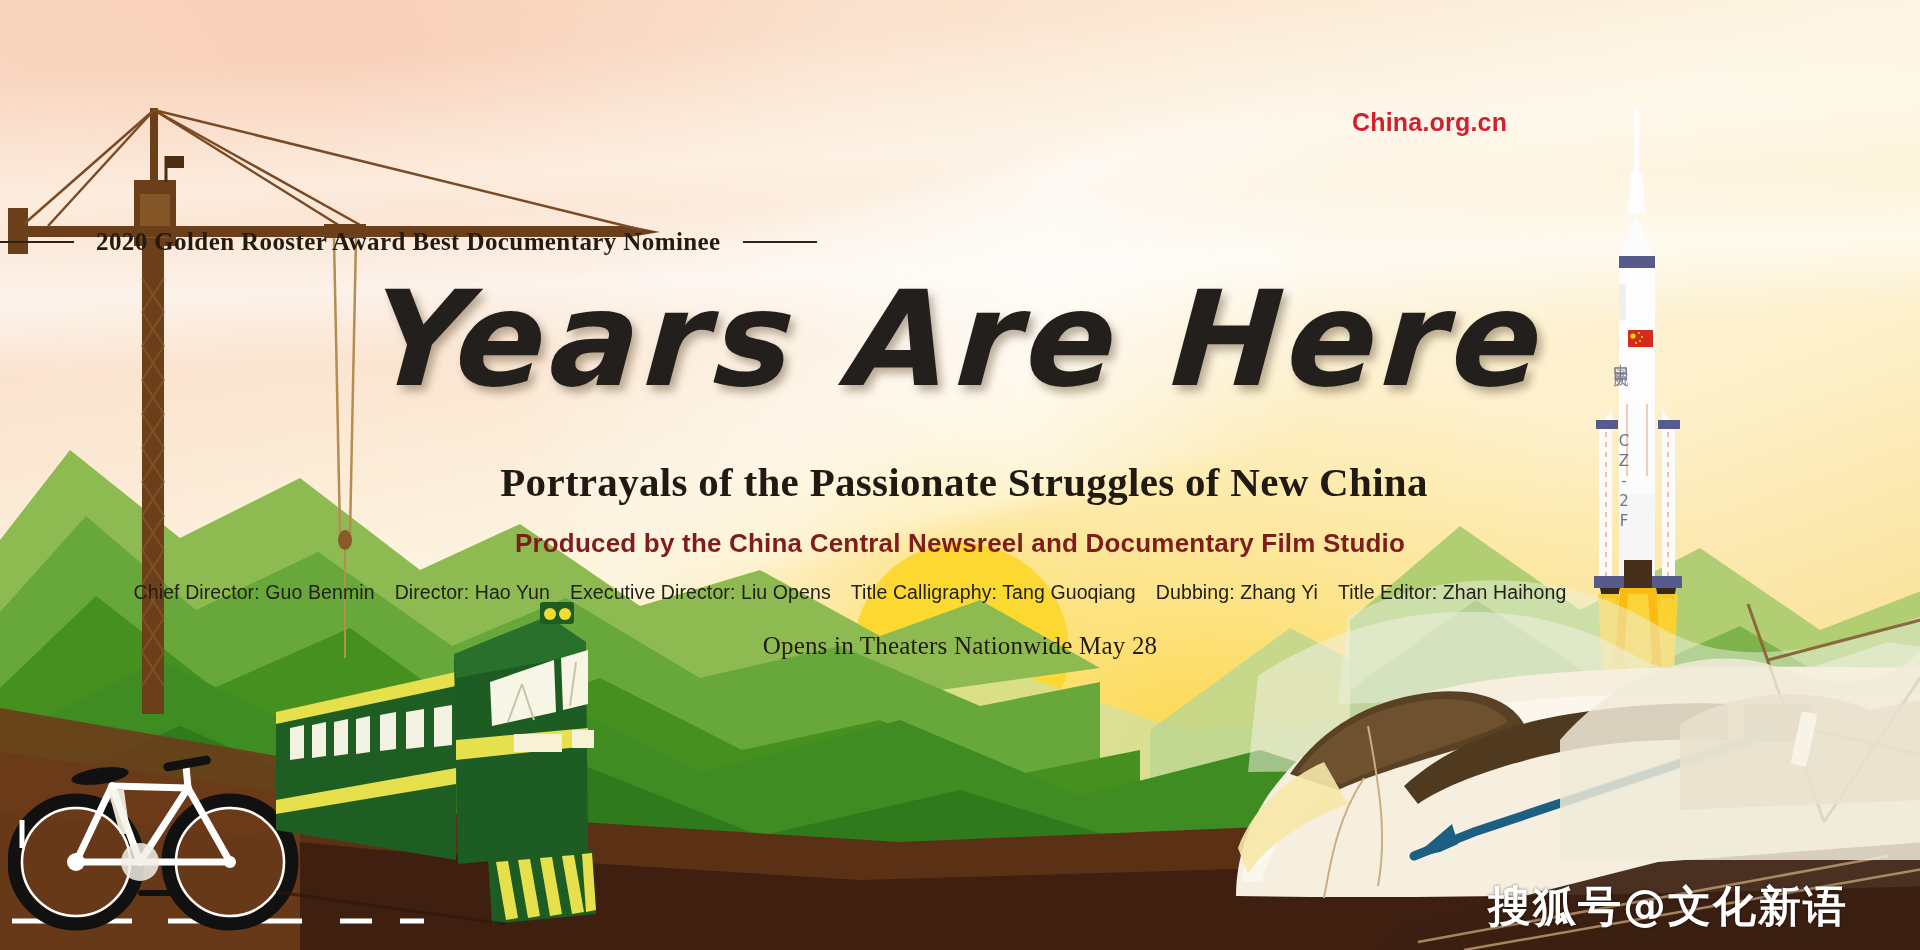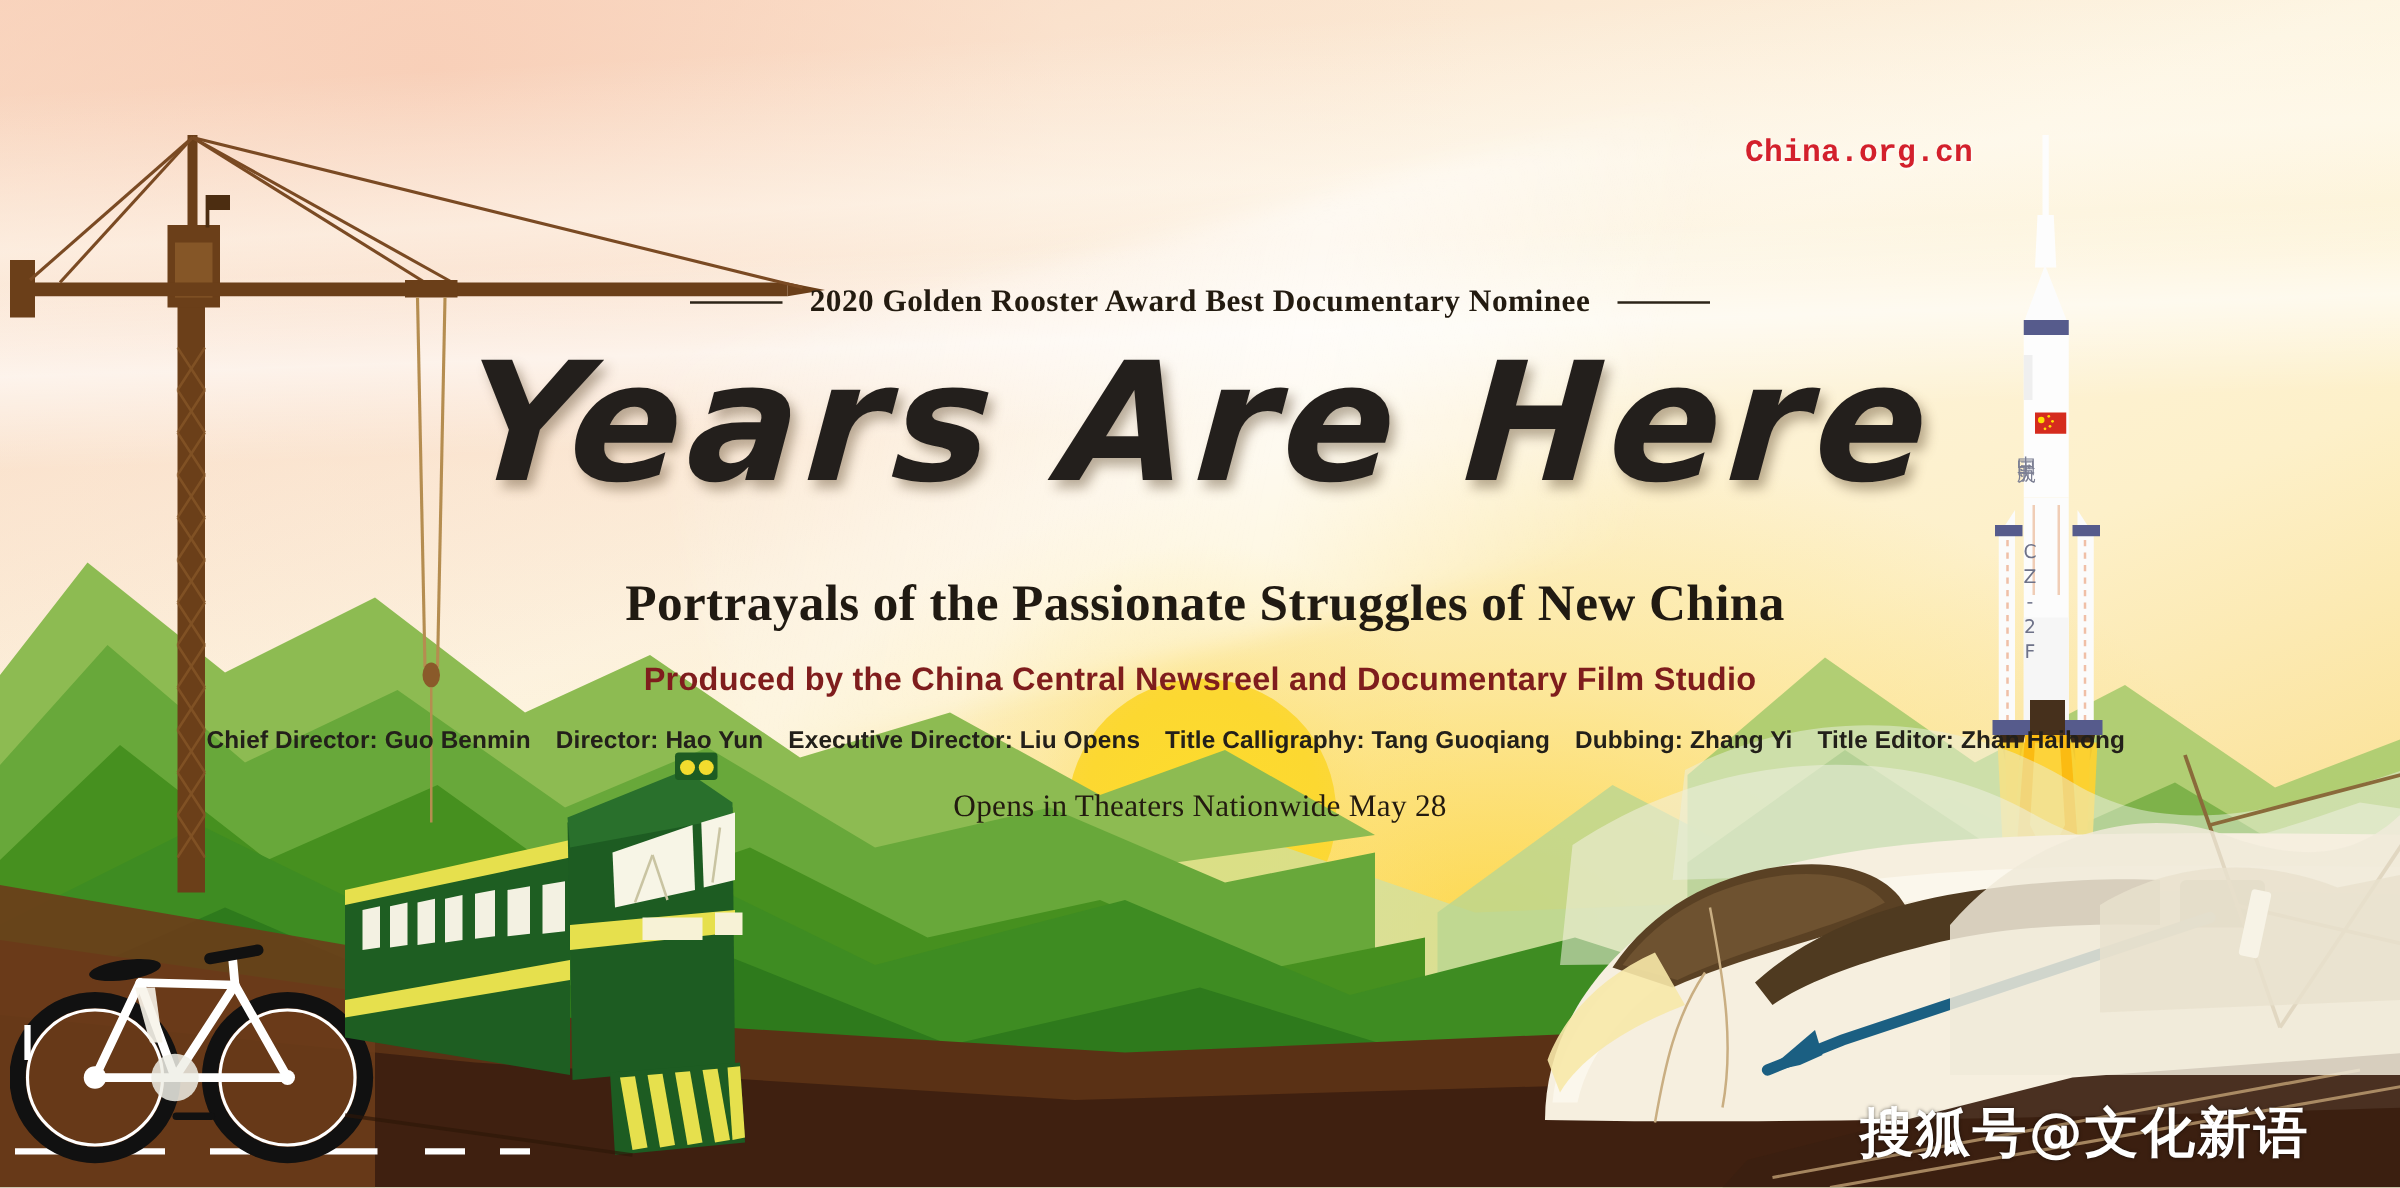--- a/index.html
+++ b/index.html
@@ -51,21 +51,21 @@
   
   .layer { position:absolute; left:0; width:1920px; }
 
   
   .text-block {
     position:absolute; left:0; top:0; width:1920px;
     text-align:center; z-index:40;
   }
   .award-row {
     position:absolute; top:228px; left:0; width:1920px;
-    display:flex; align-items:center; justify-content:center; gap:22px;
+    display:flex; align-items:center; gap:22px;
   }
   .award-rule { width:74px; height:2px; background:#2c2418; }
   .award-text {
     font-family:"Liberation Serif", serif;
     font-weight:700; font-size:25px; letter-spacing:.4px;
     color:#231b10; white-space:nowrap;
   }
   .main-title {
     position:absolute; top:270px; left:0; width:1920px;
     font-family:"DejaVu Sans", sans-serif;
@@ -84,40 +84,39 @@
   }
   .producer {
     position:absolute; top:528px; left:0; width:1920px;
     font-family:"Liberation Sans", sans-serif;
     font-weight:700; font-size:26px; letter-spacing:.2px;
     color:#7f1d1d;
   }
   .crew {
     position:absolute; top:581px; left:0; width:1700px;
     font-family:"Liberation Sans", sans-serif;
-    font-weight:700; font-size:19.5px; letter-spacing:.1px;
+    font-weight:400; font-size:19.5px; letter-spacing:.1px;
     color:#23201a;
-    display:flex; justify-content:flex-end; gap:20px; flex-wrap:nowrap;
+    display:flex; justify-content:center; gap:20px; flex-wrap:nowrap;
   }
   .release {
     position:absolute; top:632px; left:0; width:1920px;
     font-family:"Liberation Serif", serif;
     font-weight:400; font-size:25px; letter-spacing:.2px;
     color:#231b10;
   }
 
   
   .wm-china {
     position:absolute; left:1352px; top:108px; z-index:60;
-    font-family:Liberation Mono, monospace;
+    font-family:Liberation Sans, sans-serif;
     font-weight:700; font-size:25px;
     color:#d3202c;
     text-shadow:1px 1px 2px rgba(255,255,255,.85);
     letter-spacing:.2px;
-    margin-left:44px;
   }
   .wm-sohu {
     position:absolute; right:72px; bottom:14px; z-index:60;
     font-family:"DejaVu Sans", sans-serif;
     font-weight:700; font-size:43px;
     color:#ffffff; letter-spacing:2px;
     text-shadow:0 0 3px rgba(0,0,0,.55);
     margin-top:24px;
   }
 

